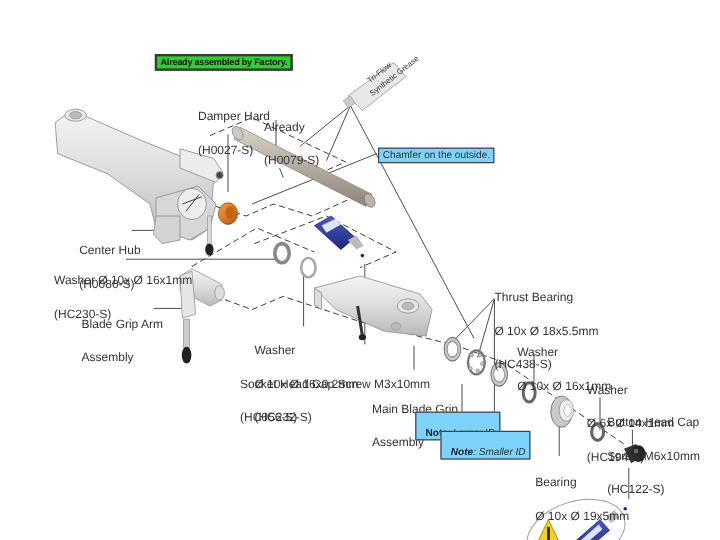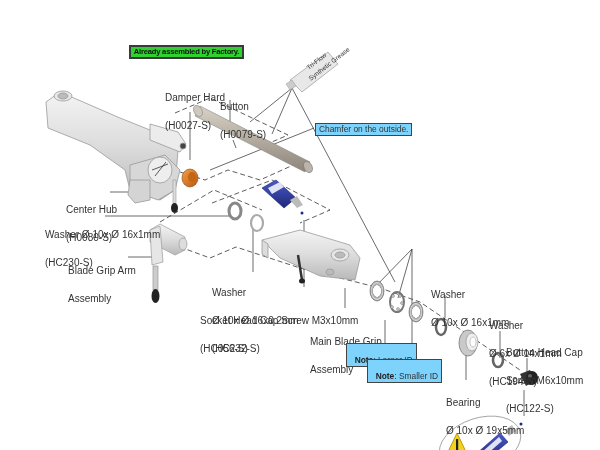--- a/index.html
+++ b/index.html
@@ -193,21 +193,21 @@
 </div>
 <div class="lbl" style="left:300px;top:33px;transform:rotate(-38deg);transform-origin:left top;font-size:6.5px;line-height:7px;color:#333;">
   <span>Synthetic Grease</span>
 </div>
 
 <div class="lbl" style="left:165px;top:35px;">
   <div>Damper Hard</div>
   <div>(H0027-S)</div>
 </div>
 <div class="lbl" style="left:220px;top:44px;">
-  <div>Button</div>
+  <div>Already</div>
   <div>(H0079-S)</div>
 </div>
 
 <div class="boxlbl" style="left:315px;top:83px;">Chamfer on the outside.</div>
 
 <div class="lbl" style="left:66px;top:147px;">
   <div>Center Hub</div>
   <div>(H0080-S)</div>
 </div>
 
@@ -230,20 +230,25 @@
 <div class="lbl" style="left:200px;top:258px;">
   <div>Socket Head Cap Screw M3x10mm</div>
   <div>(HC056-S)</div>
 </div>
 
 <div class="lbl" style="left:310px;top:279px;">
   <div>Main Blade Grip</div>
   <div>Assembly</div>
 </div>
 
+<div class="lbl" style="left:412px;top:186px;">
+  <div>Thrust Bearing</div>
+  <div>Ø 10x Ø 18x5.5mm</div>
+  <div>(HC438-S)</div>
+</div>
 
 <div class="lbl" style="left:431px;top:232px;">
   <div>Washer</div>
   <div>Ø 10x Ø 16x1mm</div>
 </div>
 
 <div class="lbl" style="left:489px;top:263px;">
   <div>Washer</div>
   <div>Ø 6x Ø 14x1mm</div>
   <div>(HC194-S)</div>
@@ -257,17 +262,17 @@
 
 <div class="lbl" style="left:446px;top:340px;">
   <div>Bearing</div>
   <div>Ø 10x Ø 19x5mm</div>
   <div>(HC422-S)</div>
 </div>
 
 <div class="boxlbl" style="left:346px;top:303px;">
   <b>Note</b><span>: Larger ID</span>
 </div>
-<div class="boxlbl" style="left:367px;top:319px;">
+<div class="boxlbl" style="left:367px;top:319px;font-style:italic;">
   <b>Note</b><span>: Smaller ID</span>
 </div>
 
 </div>
 
 </body></html>

